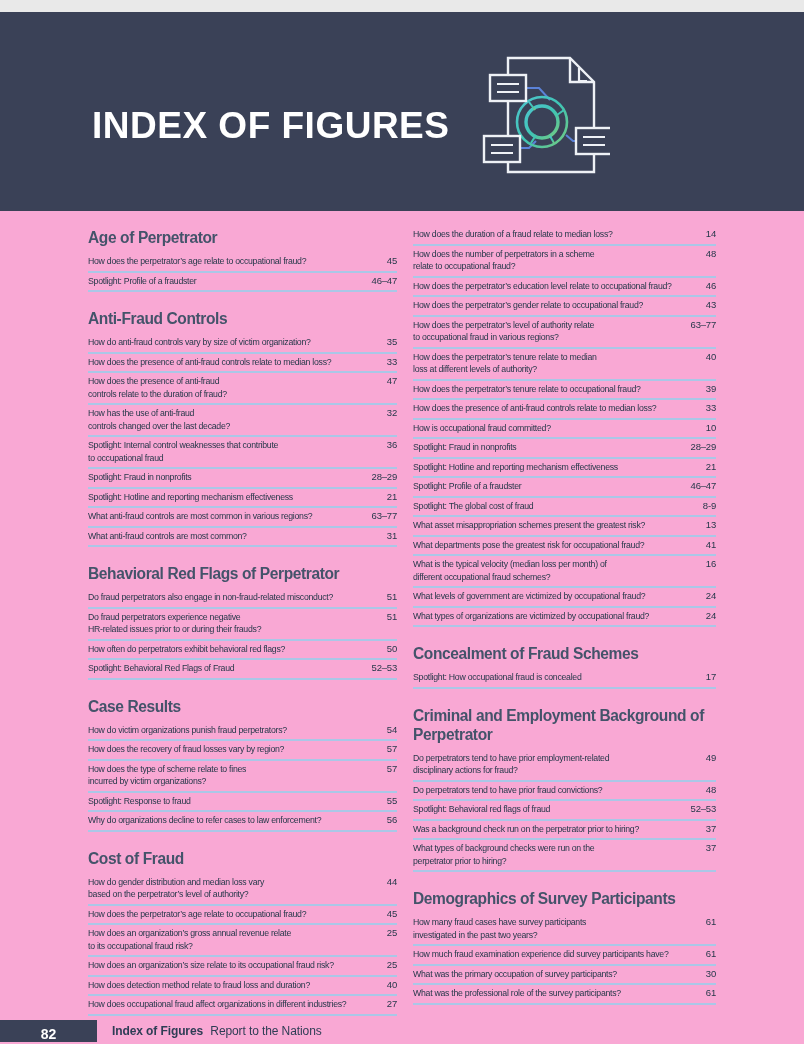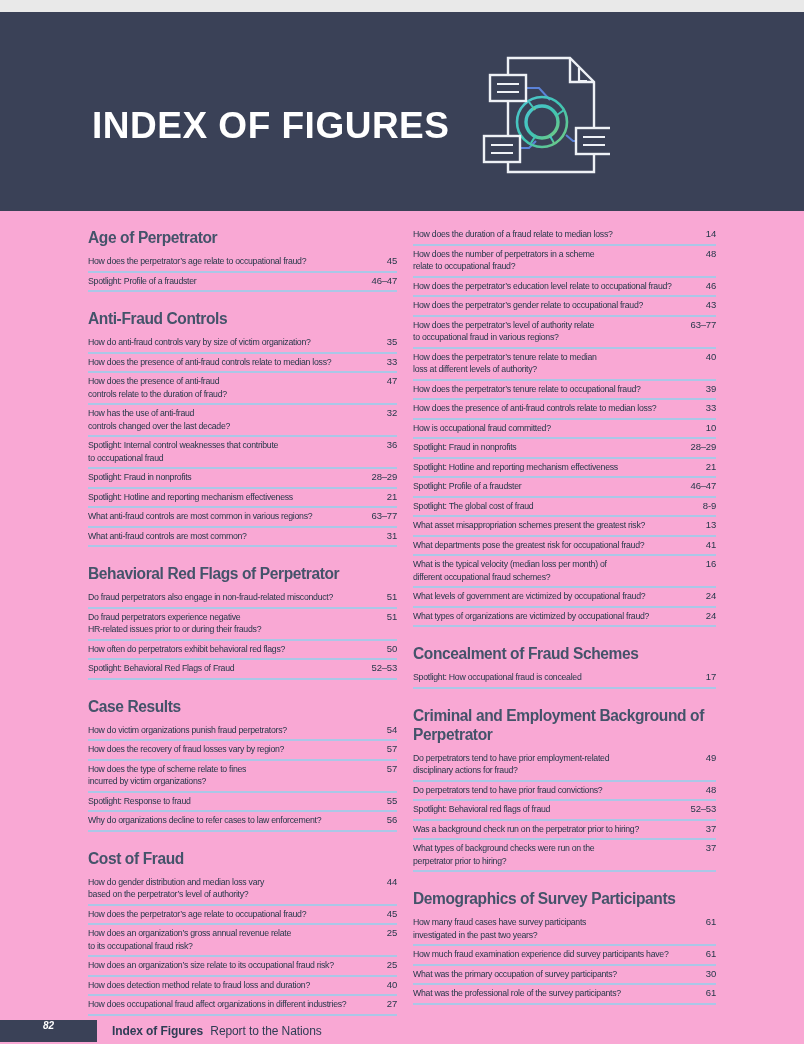--- a/index.html
+++ b/index.html
@@ -27,22 +27,22 @@
          padding:2px 0 3px 0;}
   .entry-lines{flex:1;min-width:0;transform:scaleX(.92);transform-origin:0 100%;}
   .entry-lines .ln{white-space:nowrap;font-size:9.5px;letter-spacing:-0.3px;line-height:12.5px;
                    color:var(--entry-color,#26384a);}
   .entry-page{font-size:9.5px;letter-spacing:-0.2px;line-height:12.5px;
               color:var(--entry-color,#26384a);padding-left:6px;}
 
   
   .footer{position:absolute;left:0;top:1008px;width:804px;height:22px;display:flex;align-items:center;}
   .page-tab{width:97px;height:22px;background:var(--header-bg,#3a4157);color:#ffffff;
-            display:flex;align-items:flex-start;justify-content:center;
-            font-size:10px;font-weight:bold;font-style:italic;}
+            display:flex;align-items:flex-end;justify-content:center;
+            font-size:14px;font-weight:bold;}
   .footer-text{margin-left:15px;font-size:12px;color:#2e3d55;letter-spacing:-0.1px;}
   .footer-text .b{font-weight:bold;}
   .footer-text .r{margin-left:4px;font-weight:normal;}
 </style>
 </head>
 <body>
 
 <div class="page">
 
   <header class="hero">

